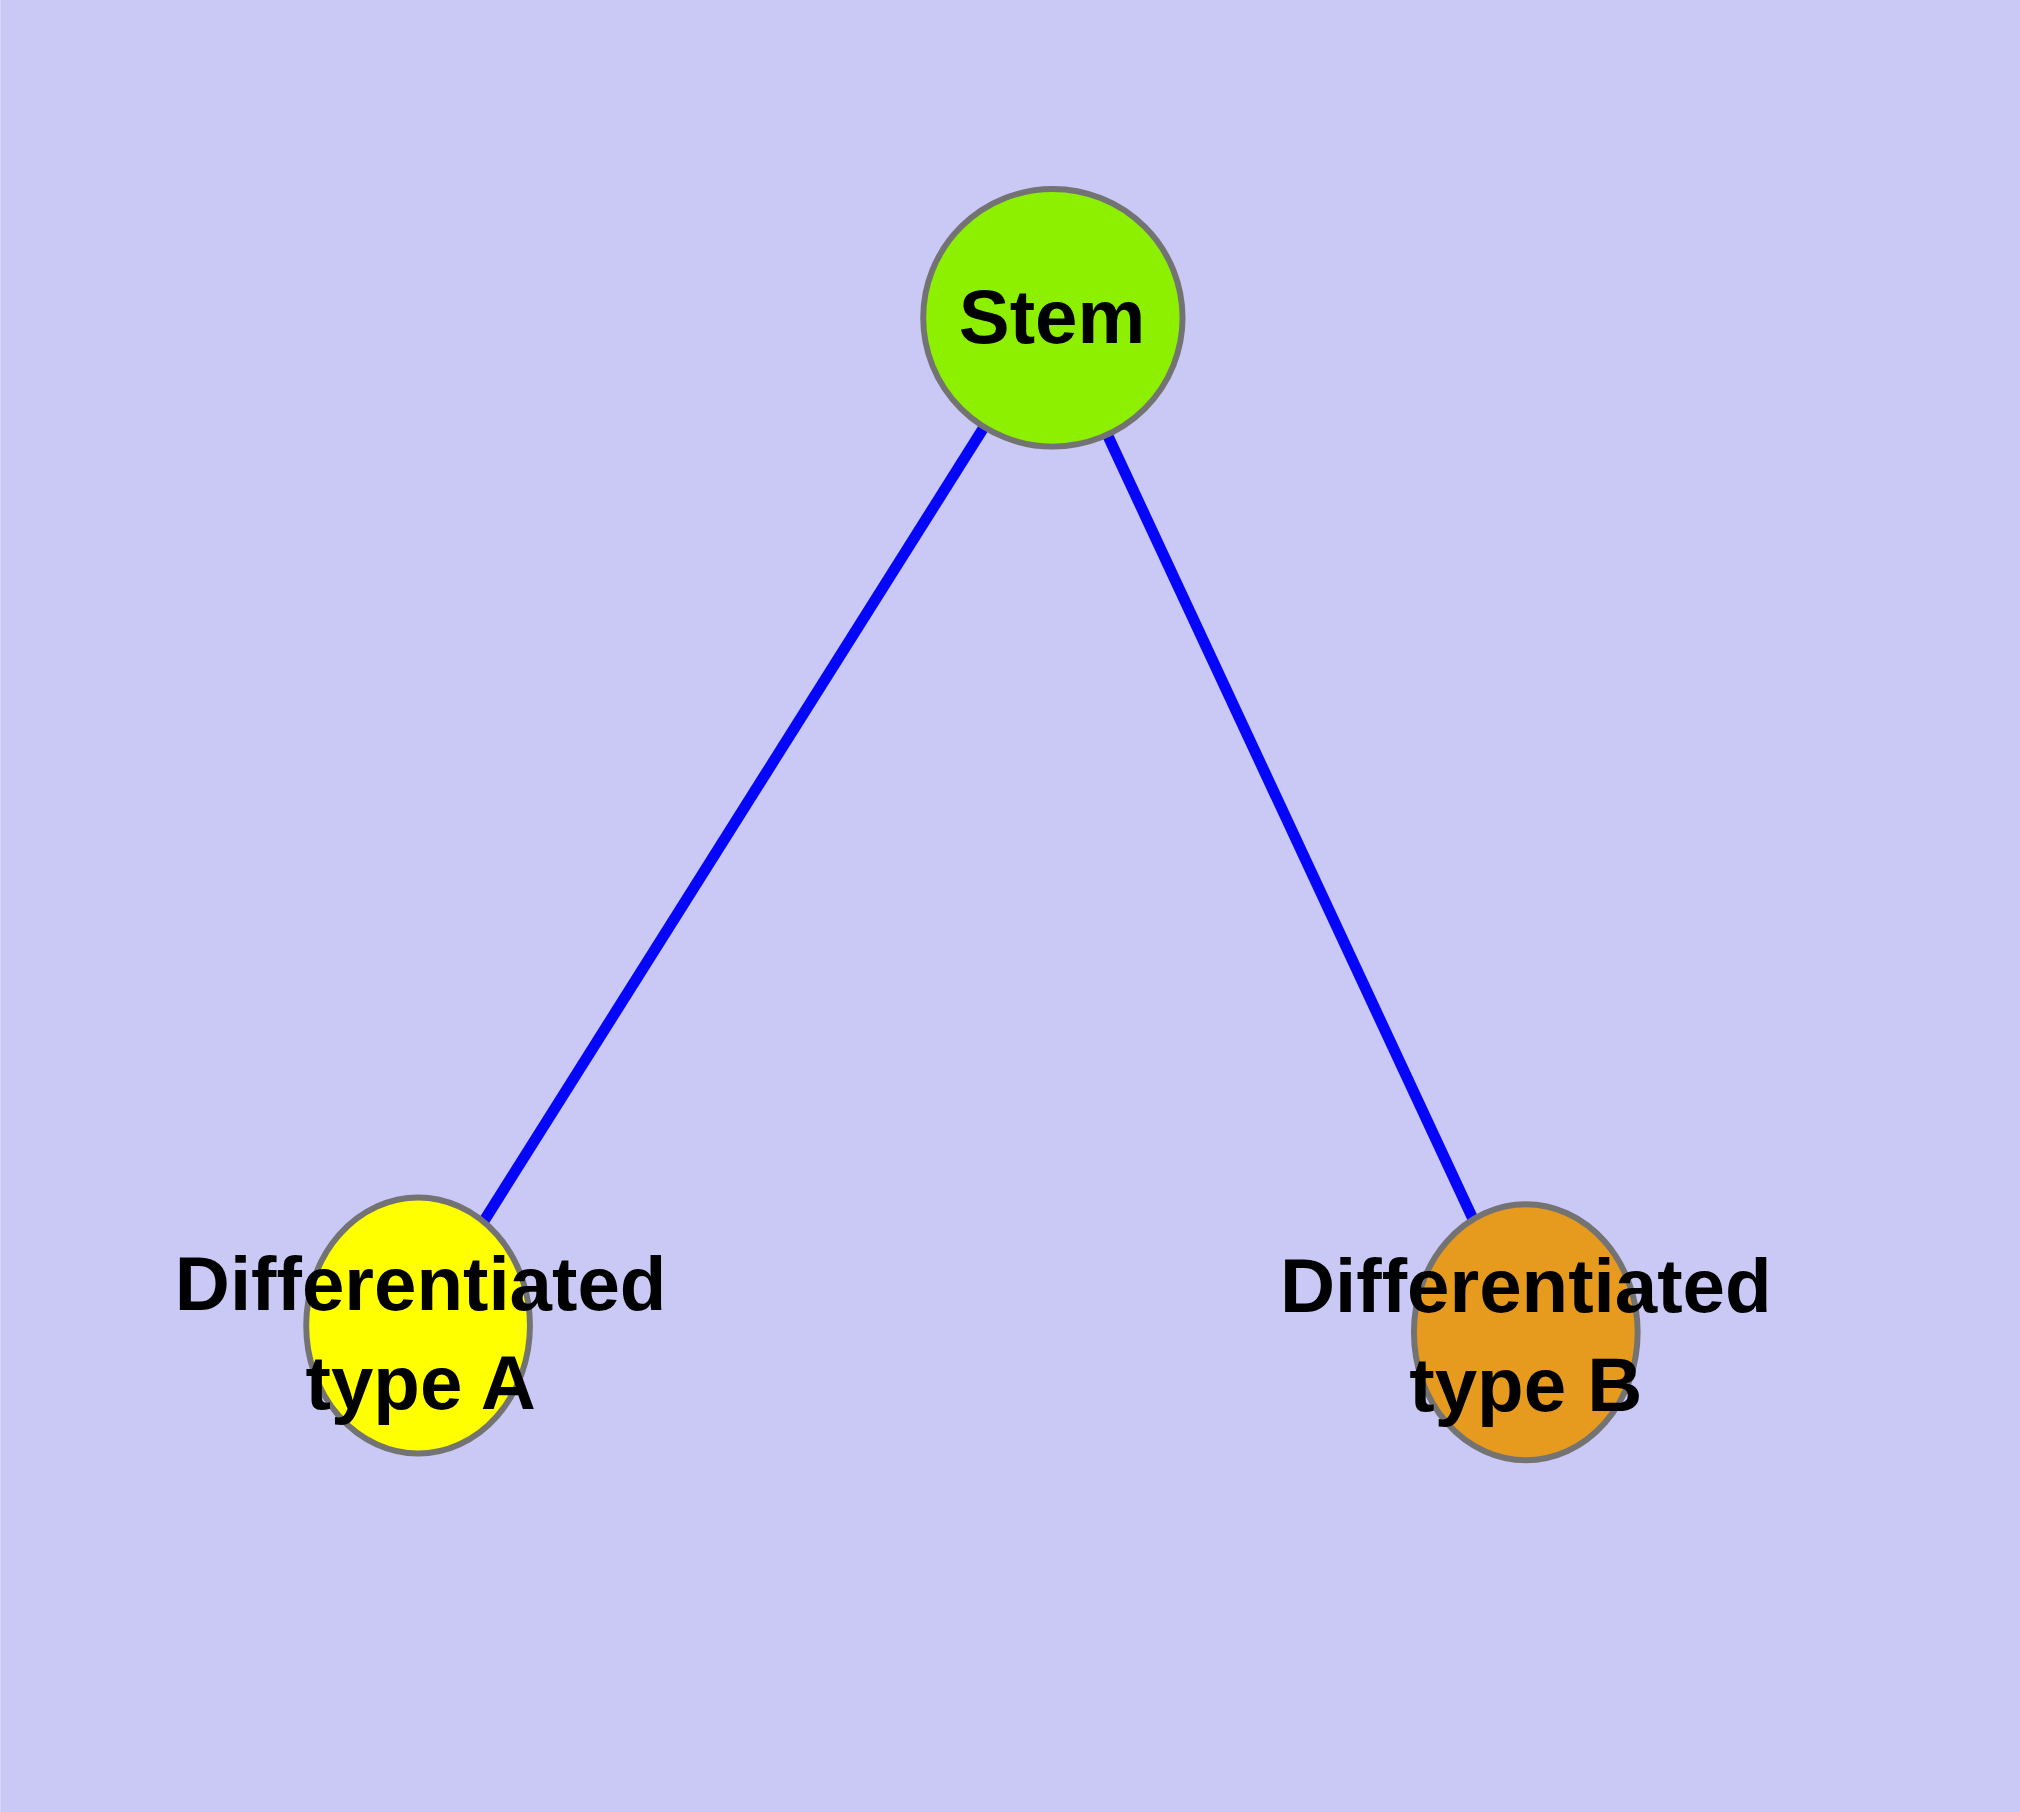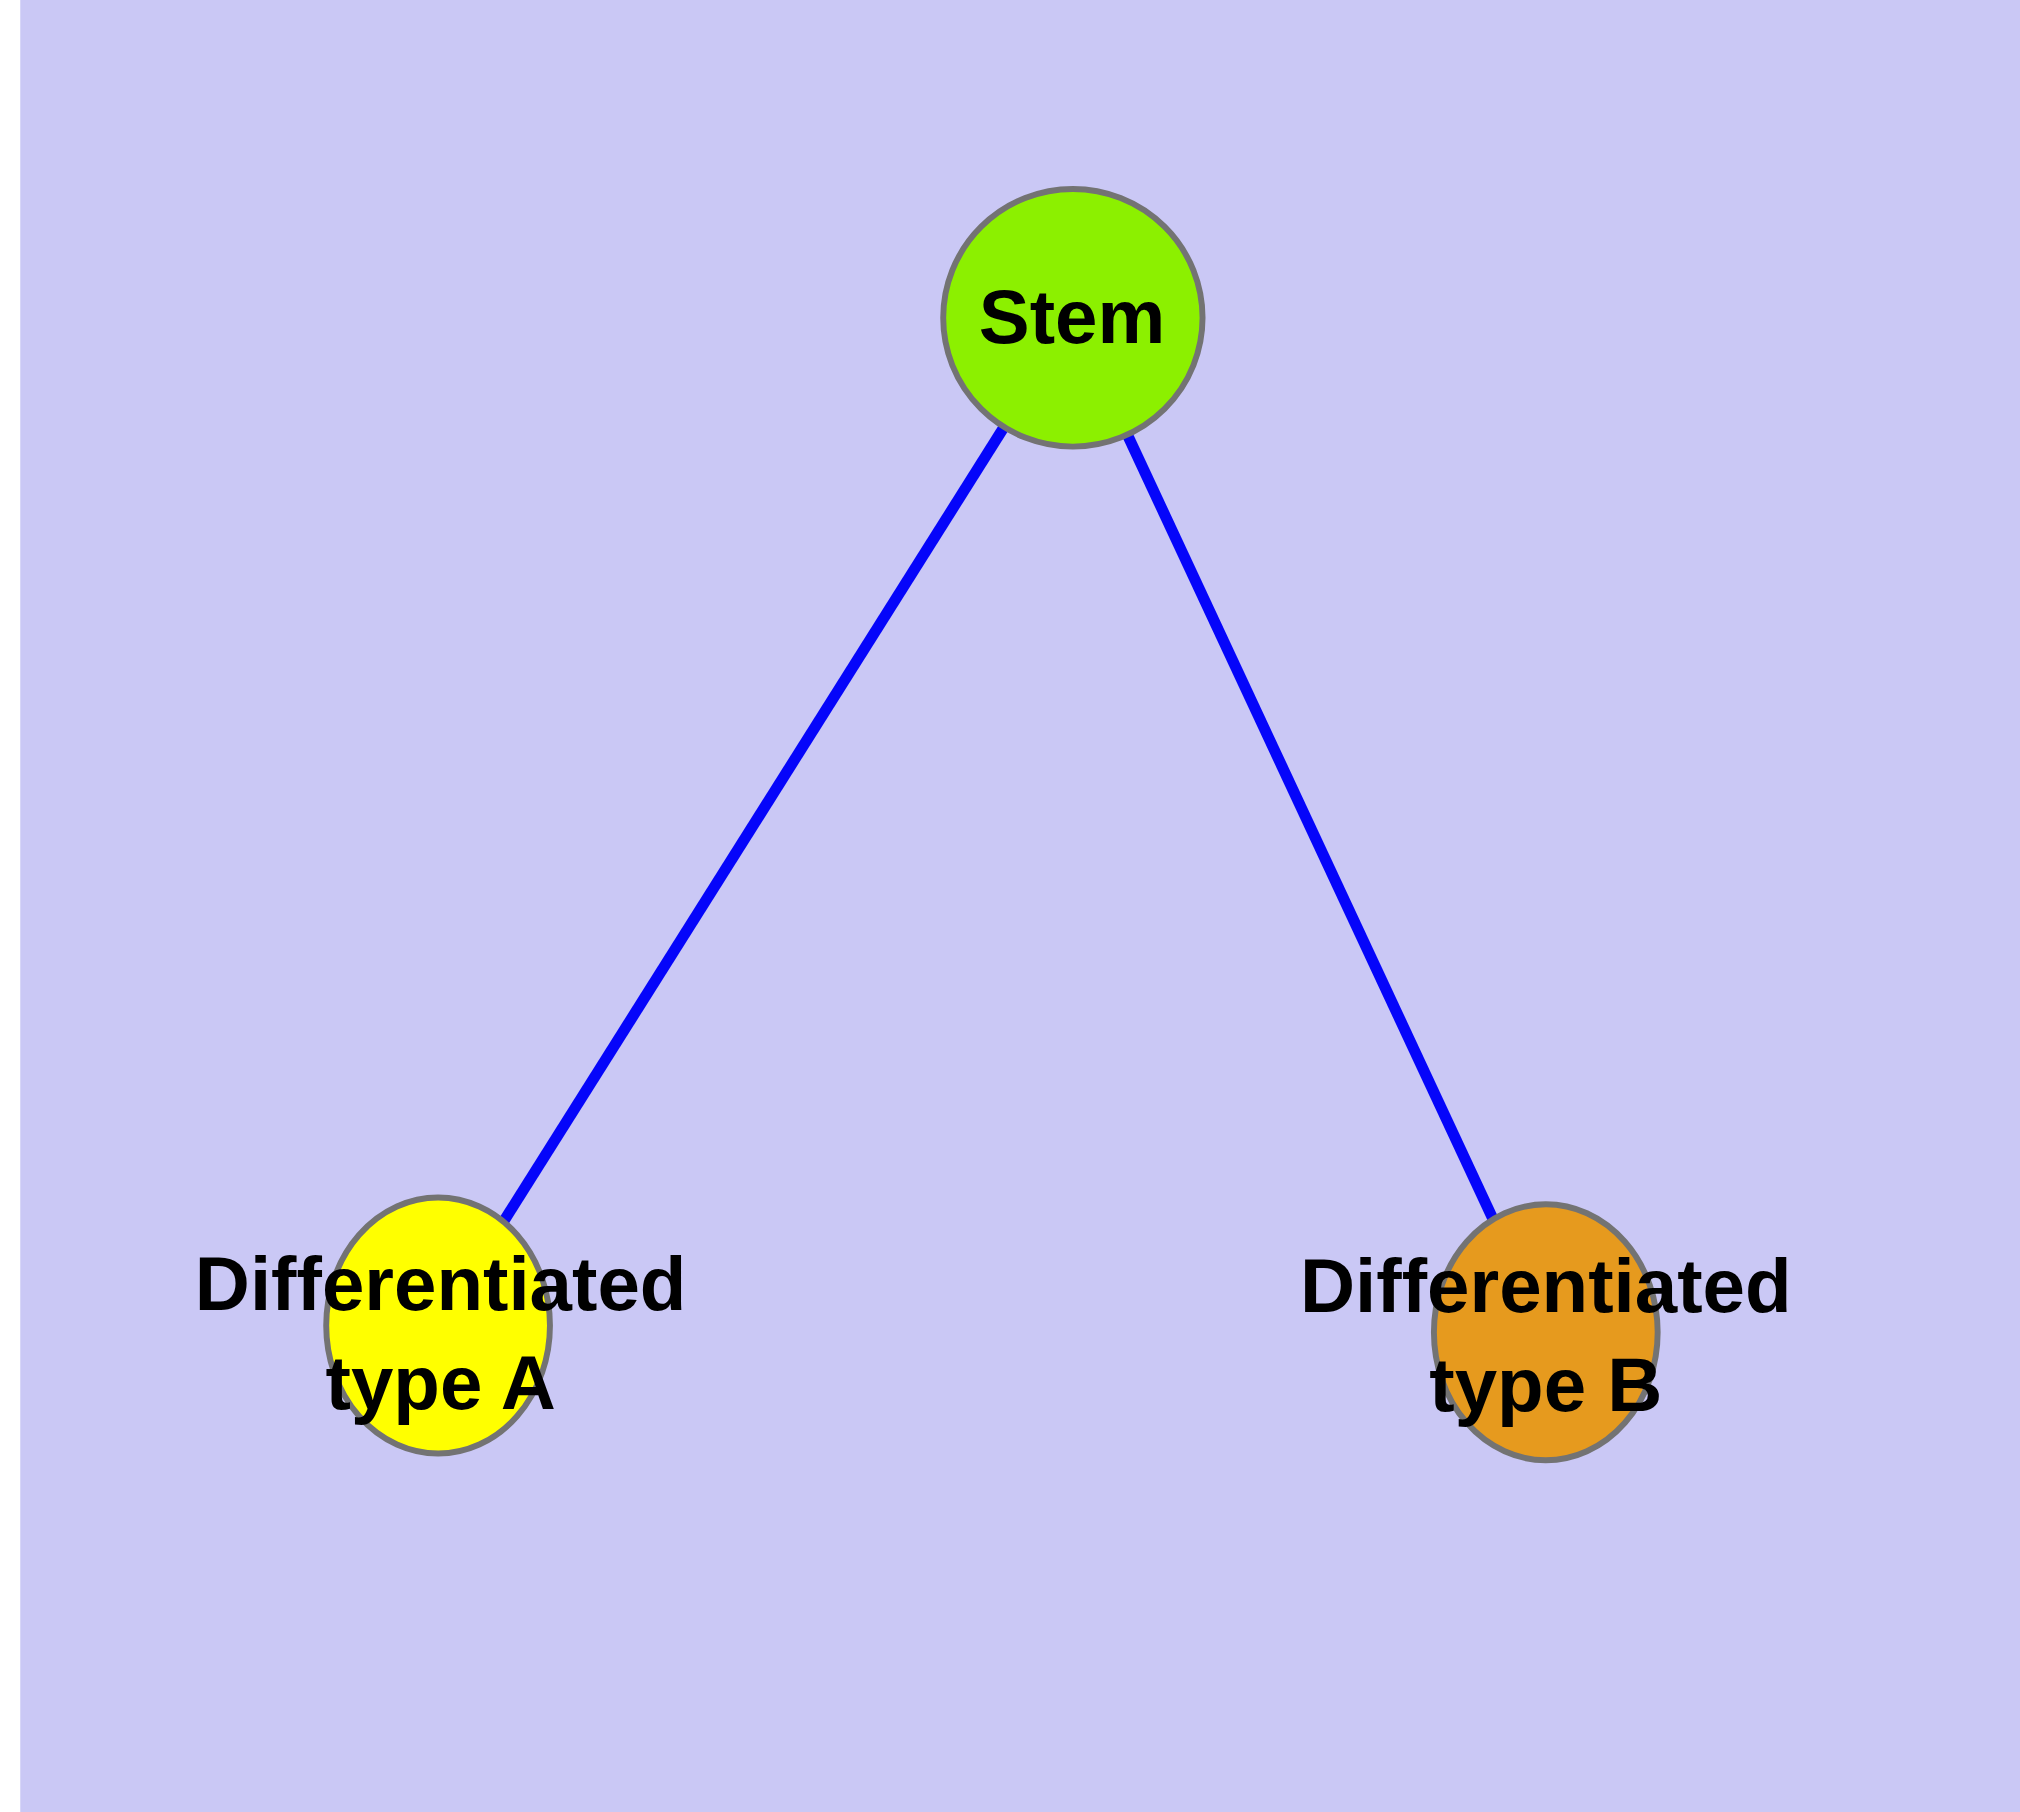--- a/index.html
+++ b/index.html
@@ -7,21 +7,20 @@
     padding: 0;
     width: 2021px;
     height: 1812px;
     overflow: hidden;
     font-family: "Liberation Sans", sans-serif;
   }
   #diagram-wrap {
     position: relative;
     width: 1998px;
     height: 1812px;
-    padding-left: 20px;
   }
   svg { display: block; }
   .edge {
     stroke-width: 13px;
     fill: none;
     stroke-linecap: butt;
   }
   .node {
     stroke: #737373;
     stroke-width: 7px;

